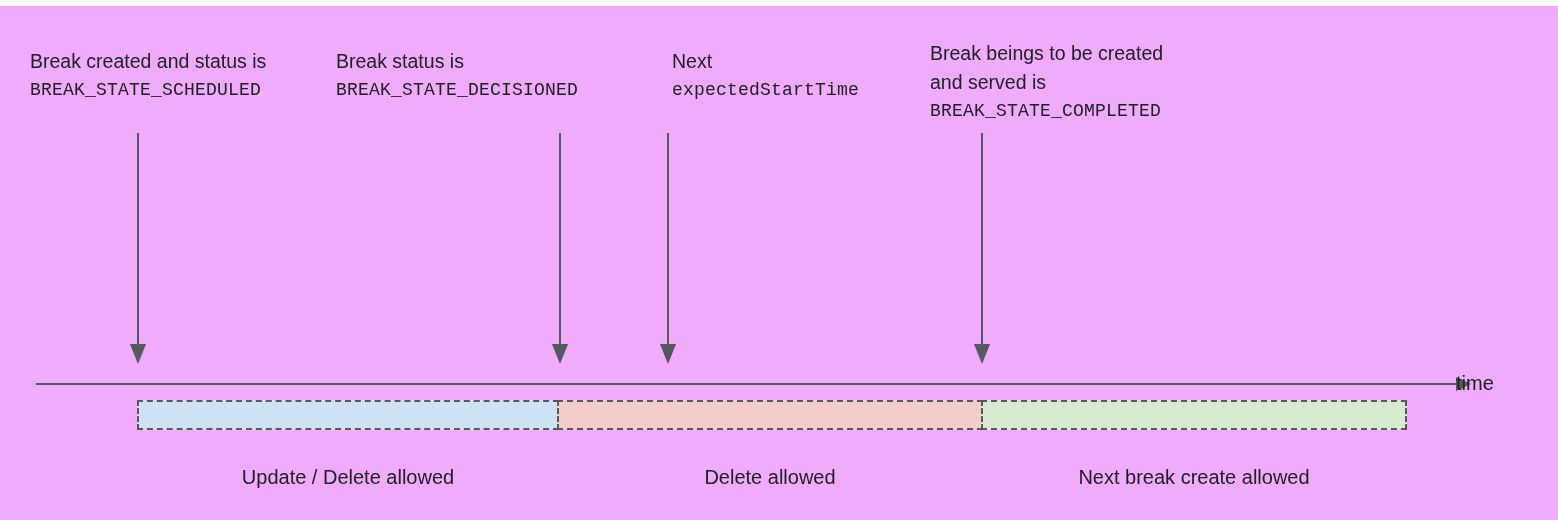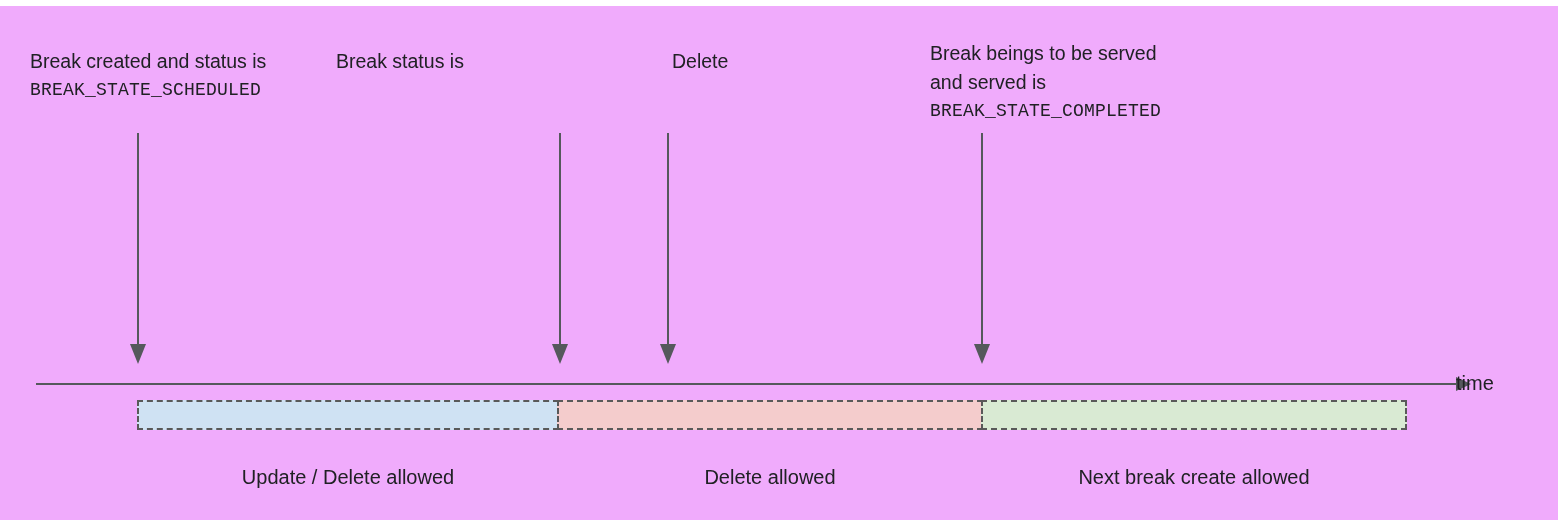--- a/index.html
+++ b/index.html
@@ -95,28 +95,30 @@
 
 <div class="canvas">
 
   <div class="annotation" style="left:30px; top:41px">
     <div class="ann-line sans">Break created and status is</div>
     <div class="ann-line mono">BREAK_STATE_SCHEDULED</div>
   </div>
 
   <div class="annotation" style="left:336px; top:41px">
     <div class="ann-line sans">Break status is</div>
+    <div class="ann-line mono">BREAK_STATE_DECISIONED</div>
   </div>
 
   <div class="annotation" style="left:672px; top:41px">
-    <div class="ann-line sans">Delete</div>
+    <div class="ann-line sans">Next</div>
+    <div class="ann-line mono">expectedStartTime</div>
   </div>
 
   <div class="annotation" style="left:930px; top:33px">
-    <div class="ann-line sans">Break beings to be served</div>
+    <div class="ann-line sans">Break beings to be created</div>
     <div class="ann-line sans">and served is</div>
     <div class="ann-line mono">BREAK_STATE_COMPLETED</div>
   </div>
 
   <div class="v-arrow" style="left:130px">
     <div class="v-line"></div>
     <div class="v-head"></div>
   </div>
   <div class="v-arrow" style="left:552px">
     <div class="v-line"></div>

